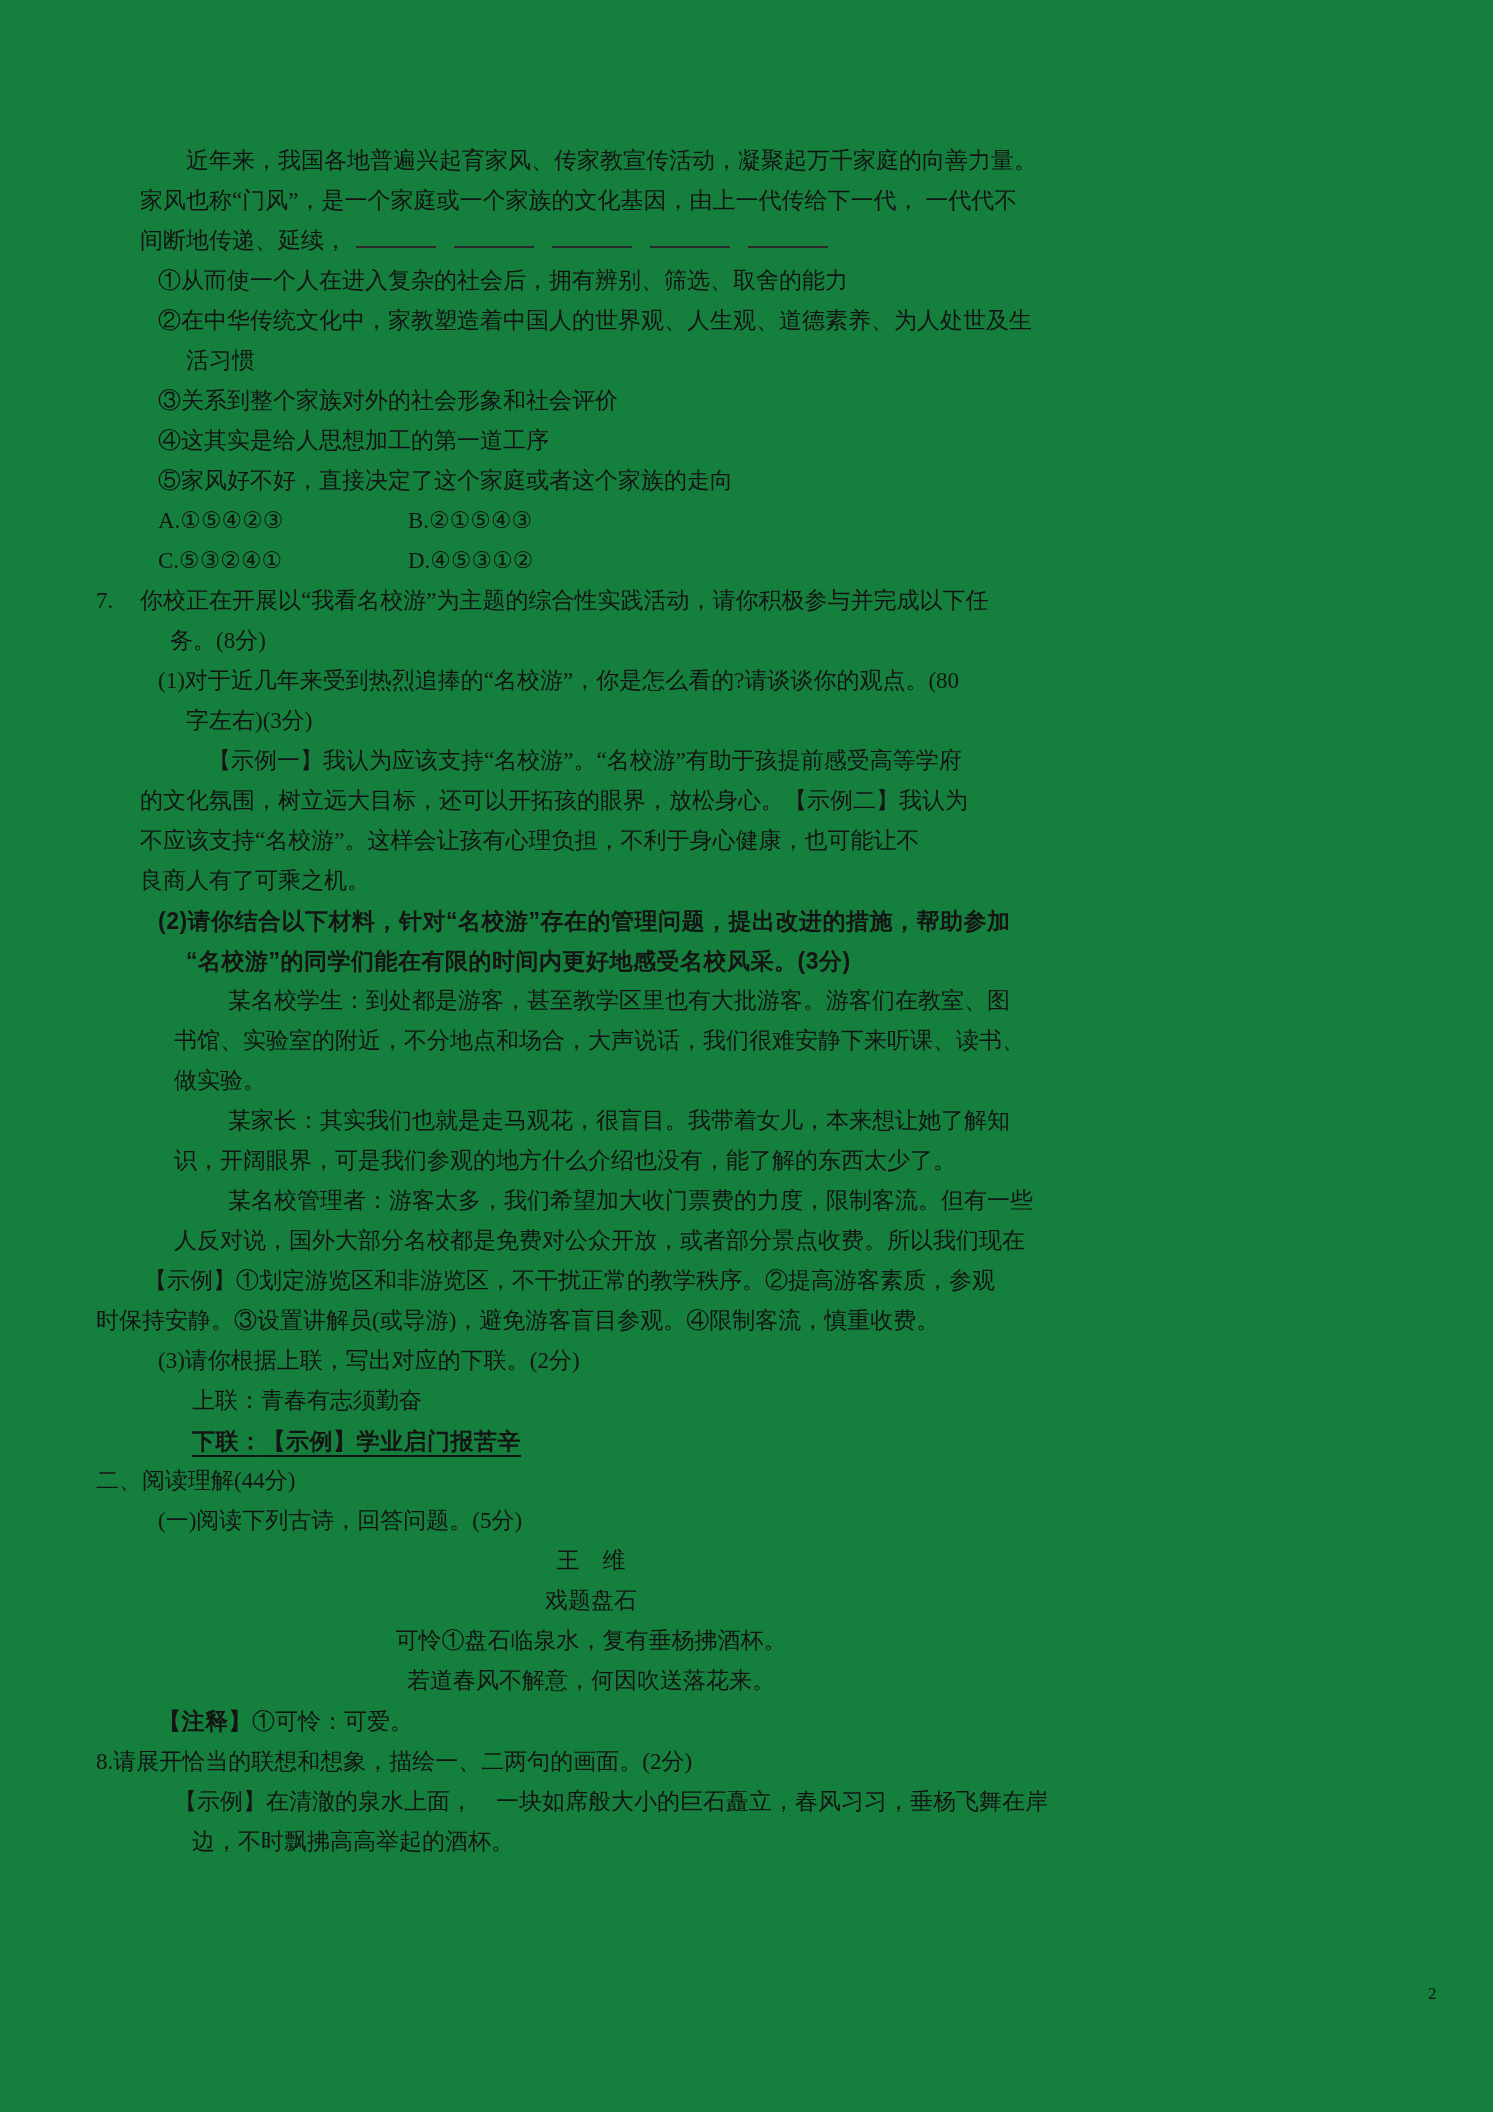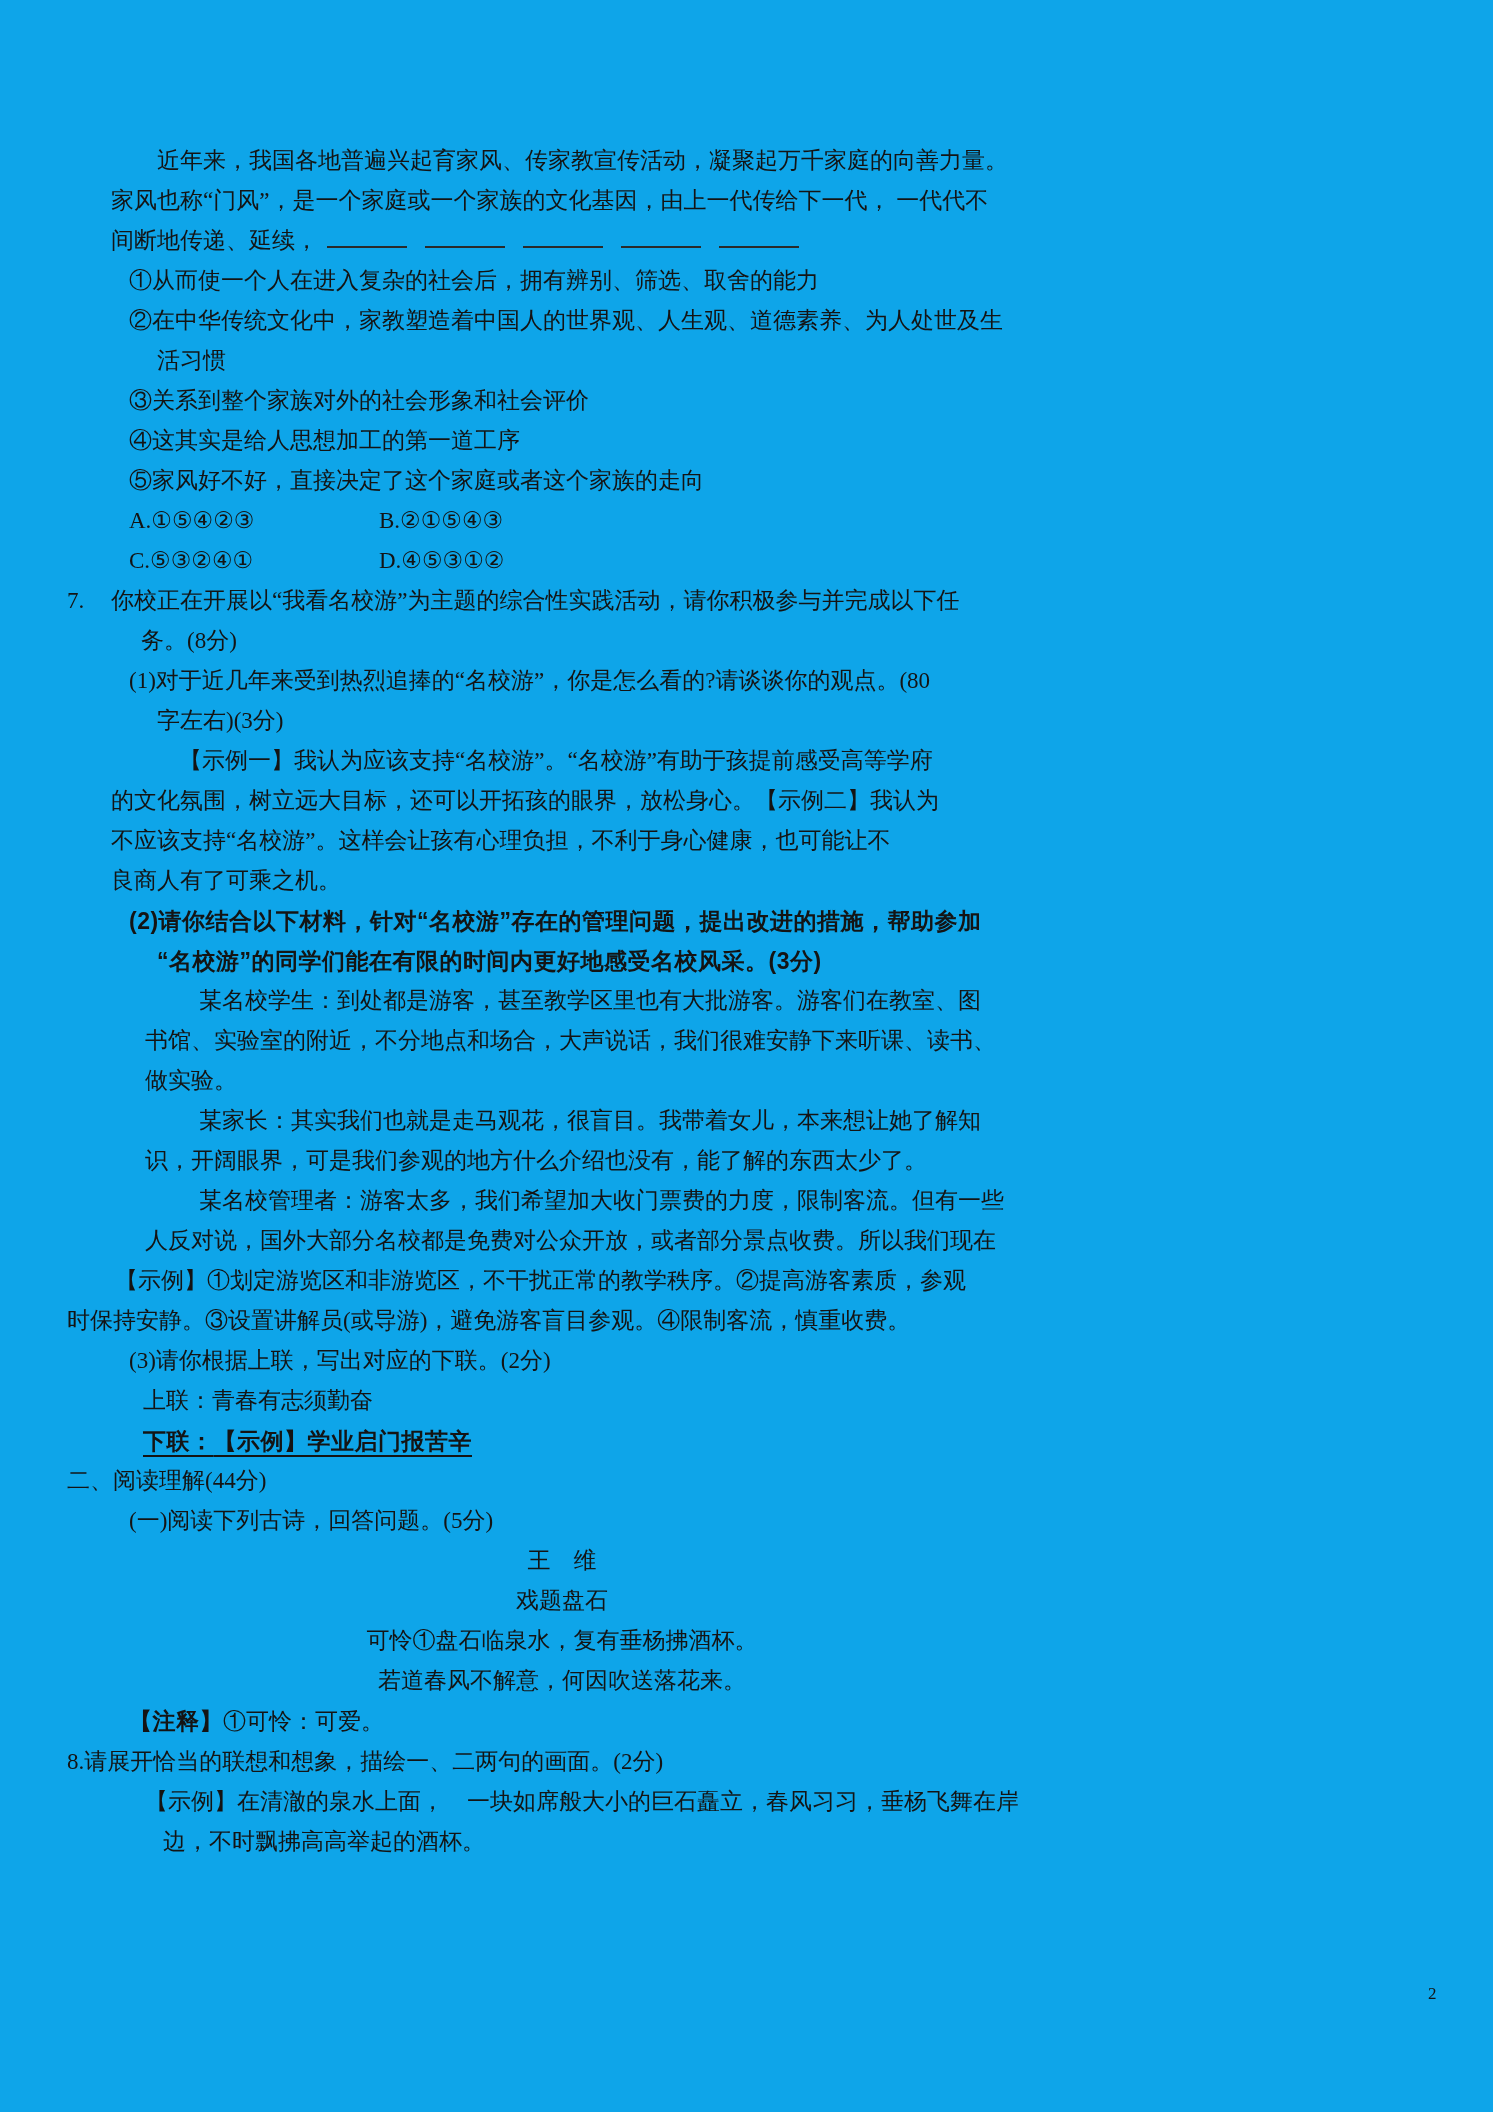--- a/index.html
+++ b/index.html
@@ -6,40 +6,40 @@
   body{
     width:1493px;height:2112px;
     font-family:"Liberation Serif","DejaVu Serif",serif;
     color:#141414;
     font-size:23px;
   }
   .page{
     position:relative;
     width:1493px;height:2112px;
     box-sizing:border-box;
-    padding:141px 150px 0 67px;
-    background:#0ea5e9;
+    padding:141px 150px 0 96px;
+    background:#15803d;
     overflow:hidden;
   }
   .line{line-height:40px;white-space:nowrap;}
   
   .ind-0{margin-left:0;}
   .ind-h2{}
   .ind-body{margin-left:44px;}
   .ind-body-first{margin-left:90px;}
   .ind-sub{margin-left:62px;}
   .ind-cont{margin-left:90px;}
   .ind-stem2{margin-left:74px;}
   .ind-ex1{margin-left:112px;}
   .ind-ex{margin-left:44px;}
   .ind-spk1{margin-left:132px;}
   .ind-spk{margin-left:78px;}
   .ind-ans{margin-left:48px;}
   .ind-ans2{}
-  .ind-du{margin-left:76px;}
+  .ind-du{margin-left:96px;}
   .ind-q8ex1{margin-left:78px;}
   .ind-q8ex2{margin-left:96px;}
 
   .bold{
     font-family:"Liberation Sans","DejaVu Sans",sans-serif;
     font-weight:bold;
     letter-spacing:0.5px;
   }
   .qnum{display:inline-block;min-width:44px;}
   .opt{display:inline-block;width:250px;}

